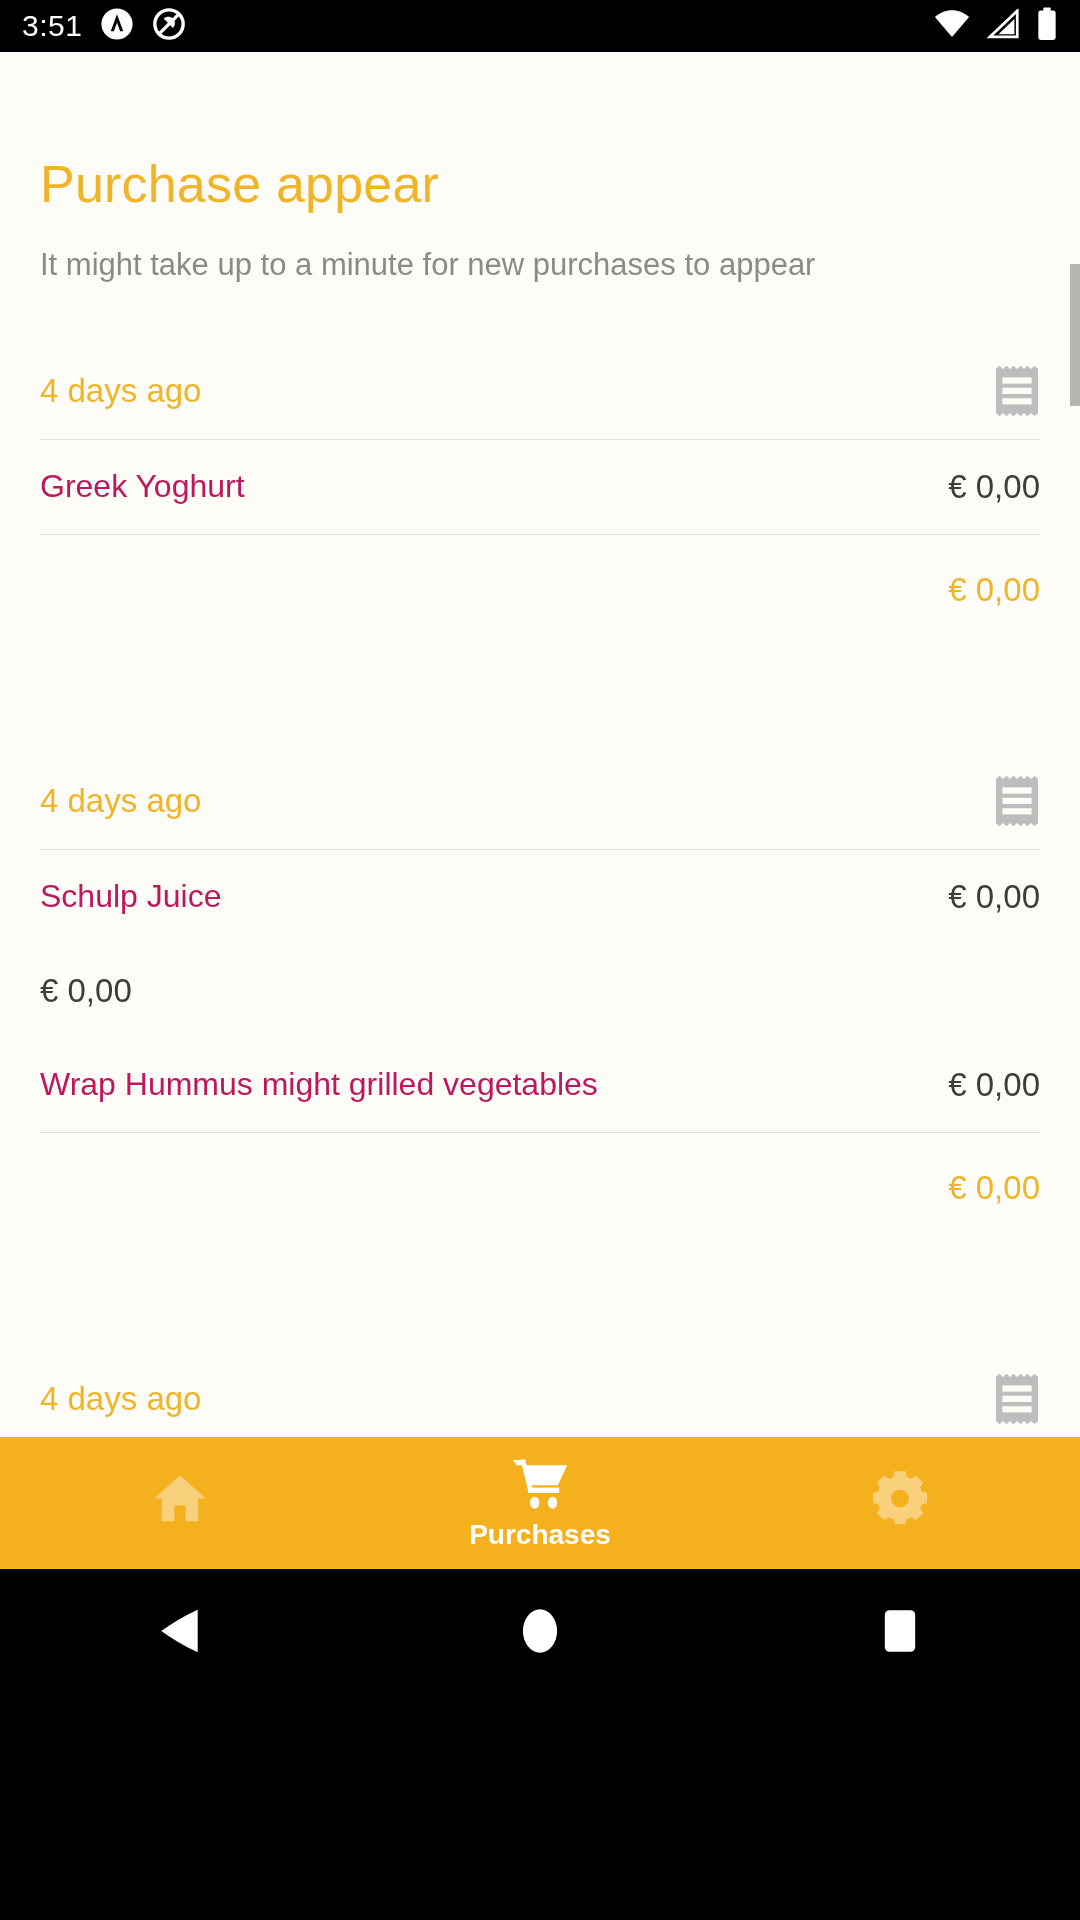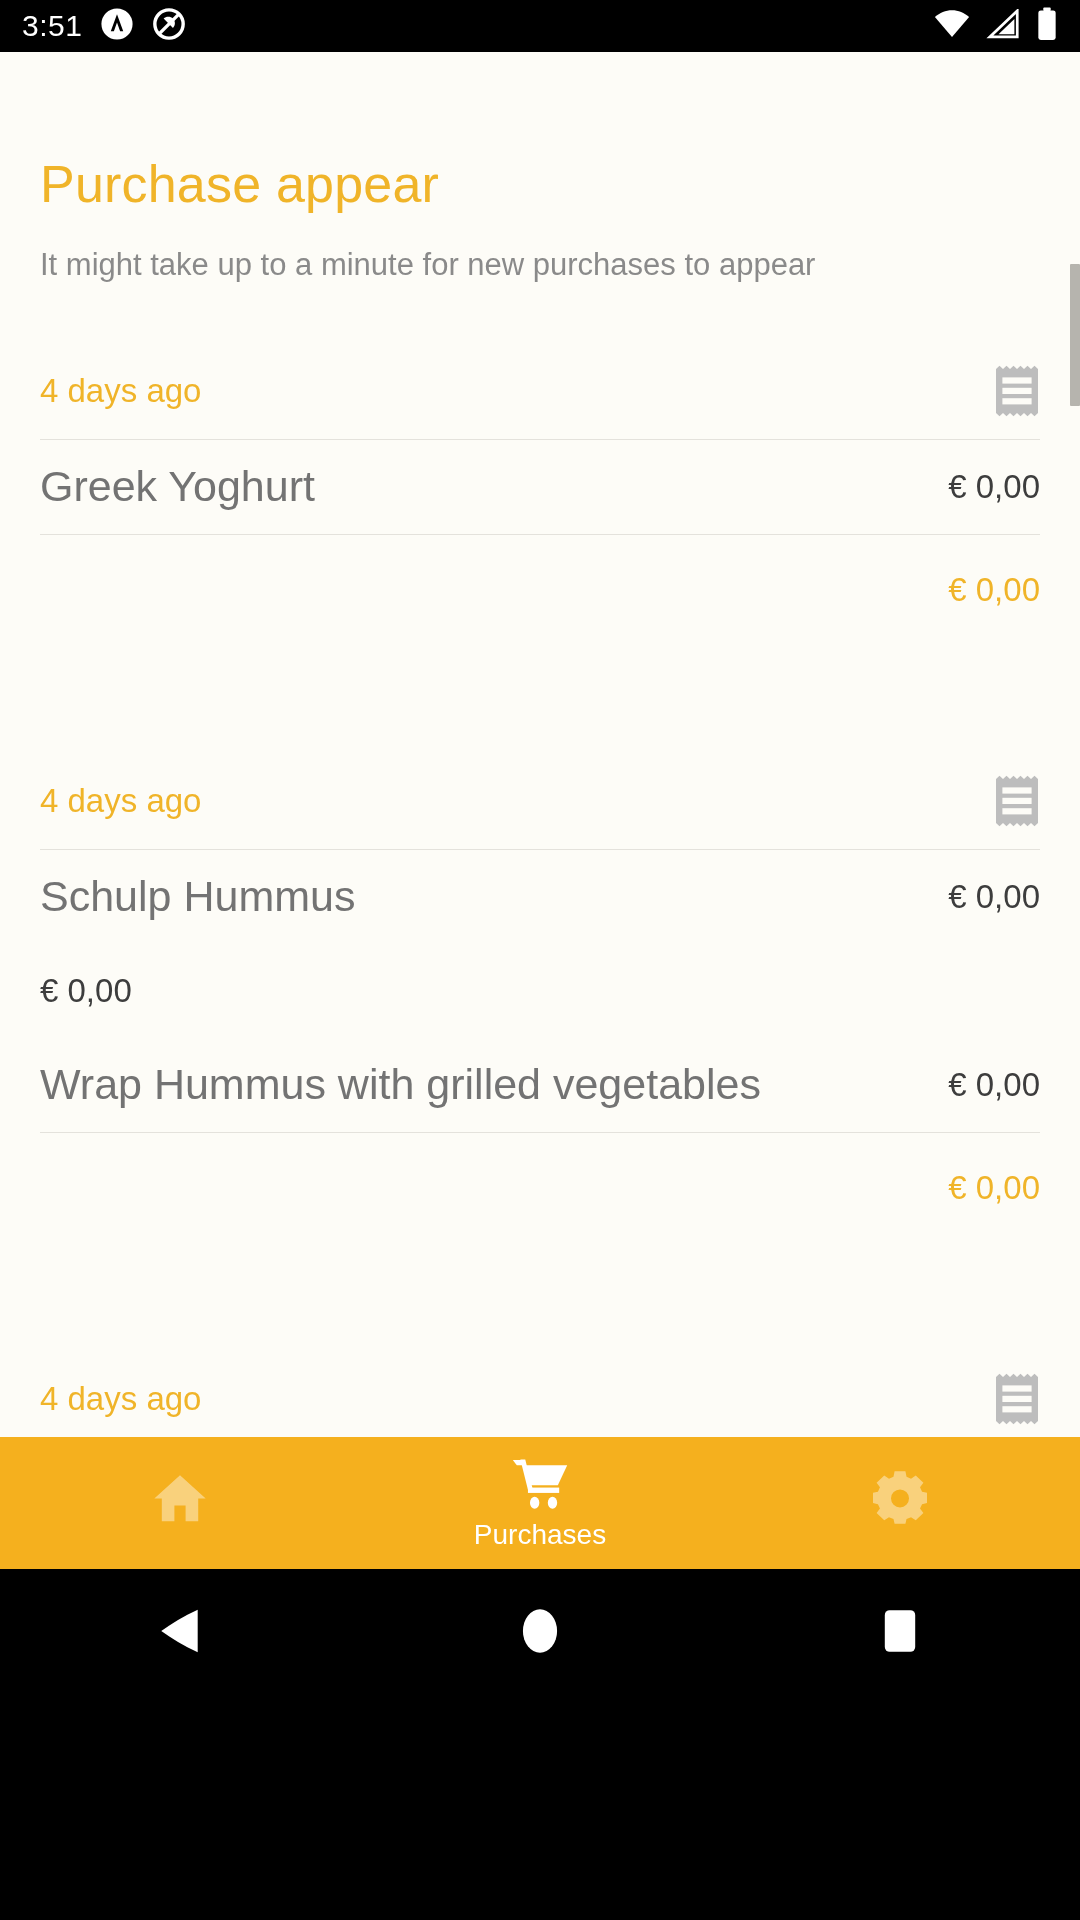--- a/index.html
+++ b/index.html
@@ -47,21 +47,21 @@
   }
   .group-date { font-size:33px; color:#F0B429; font-weight:400; }
   .receipt-icon { width:46px; height:52px; display:block; }
 
   .divider { height:1px; background:#E4E2DC; width:100%; }
 
   .row {
     display:flex; align-items:center; justify-content:space-between;
     height:94px;
   }
-  .row-name { font-size:43px; color:#737373; font-weight:400; }
+  .row-name { font-size:32px; color:#be185d; font-weight:400; }
   .row-price { font-size:33px; color:#3D3D3D; font-weight:400; }
 
   .total-row {
     display:flex; align-items:center; justify-content:flex-end;
     height:110px;
   }
   .total-price { font-size:33px; color:#F0B429; font-weight:400; }
   .group-gap { height:108px; }
 
   
@@ -80,21 +80,21 @@
     background:#F5B01E;
     display:flex; align-items:center;
   }
   .tab {
     flex:1; height:132px;
     display:flex; flex-direction:column;
     align-items:center; justify-content:center; gap:6px;
   }
   .tab-icon { display:block; }
   .tab-label {
-    font-size:28px; color:#FFFFFF; font-weight:400; line-height:1;
+    font-size:28px; color:#FFFFFF; font-weight:700; line-height:1;
   }
   .tab.inactive .tab-icon { opacity:0.42; }
 
   
   .navbar {
     position:absolute; left:0; bottom:0; width:1080px; height:128px;
     background:#000;
     display:flex; align-items:center; justify-content:space-around;
   }
   .nav-btn {
@@ -189,28 +189,28 @@
               <path d="M1 2 L2.75 0.4 L4.5 2 L6.25 0.4 L8 2 L9.75 0.4 L11.5 2 L13.25 0.4 L15 2 L16.75 0.4 L18.5 2 L20.25 0.4 L22 2 L22 24 L20.25 25.6 L18.5 24 L16.75 25.6 L15 24 L13.25 25.6 L11.5 24 L9.75 25.6 L8 24 L6.25 25.6 L4.5 24 L2.75 25.6 L1 24 Z" fill="#BDBDBD"></path>
               <rect x="4.2" y="6.2" width="14.6" height="3.1" fill="#FDFCF7"></rect>
               <rect x="4.2" y="11.4" width="14.6" height="3.1" fill="#FDFCF7"></rect>
               <rect x="4.2" y="16.6" width="14.6" height="3.1" fill="#FDFCF7"></rect>
             </svg>
           </span>
         </div>
         <div class="divider"></div>
 
         <div class="row">
-          <span class="row-name">Schulp Hummus</span>
+          <span class="row-name">Schulp Juice</span>
           <span class="row-price">€ 0,00</span>
         </div>
         <div class="row">
           <span class="row-price">€ 0,00</span>
         </div>
         <div class="row">
-          <span class="row-name">Wrap Hummus with grilled vegetables</span>
+          <span class="row-name">Wrap Hummus might grilled vegetables</span>
           <span class="row-price">€ 0,00</span>
         </div>
 
         <div class="divider"></div>
         <div class="total-row">
           <span class="total-price">€ 0,00</span>
         </div>
       </div>
 
       <div class="group-gap"></div>

